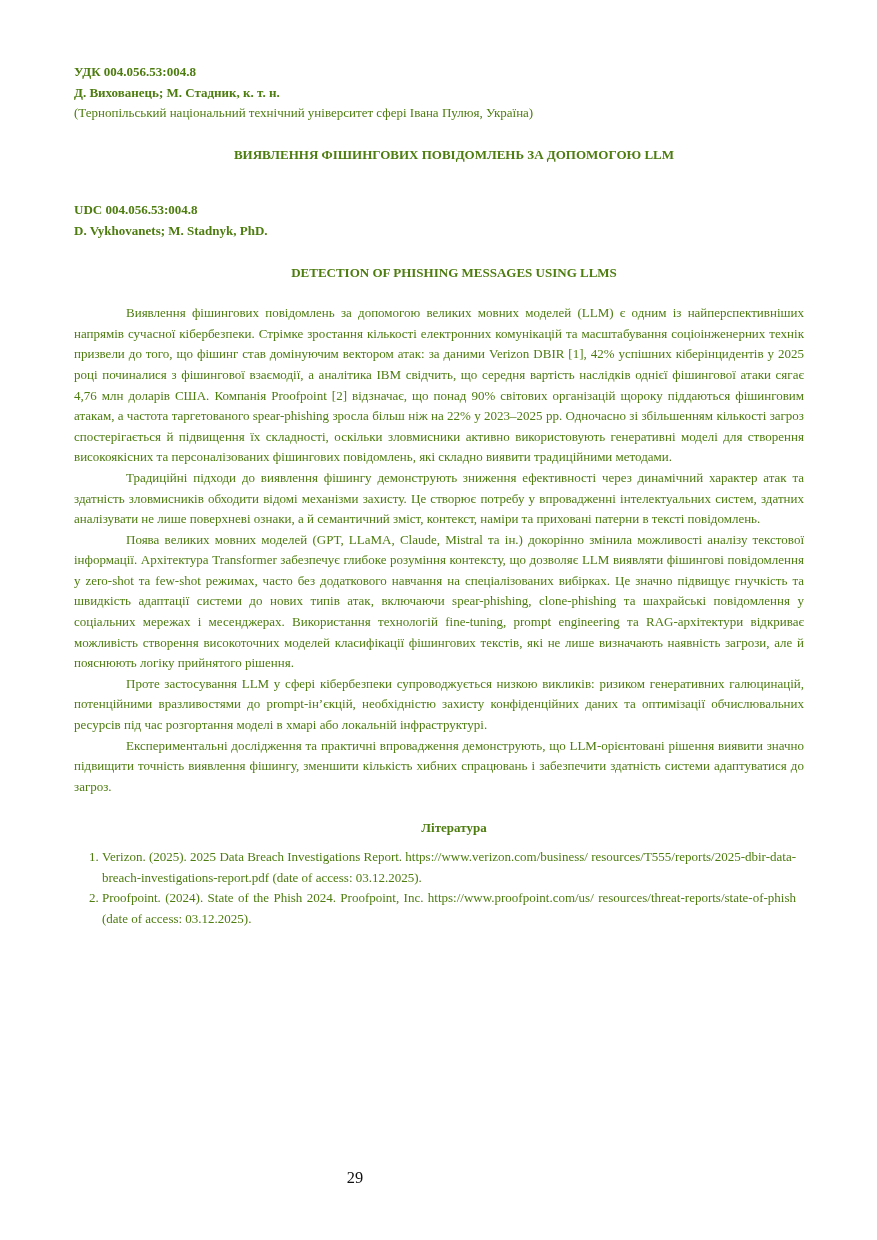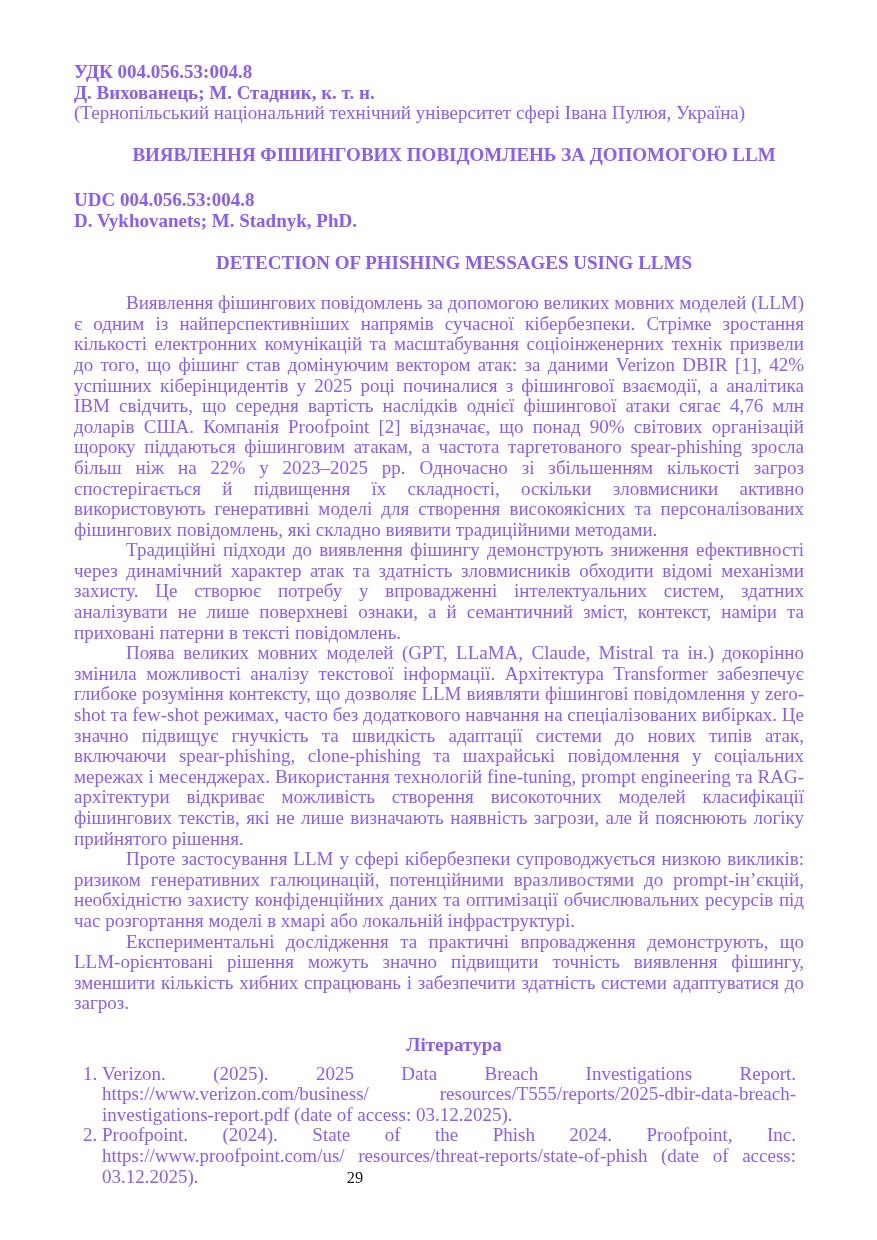--- a/index.html
+++ b/index.html
@@ -1,24 +1,24 @@
 <!DOCTYPE html>
 <html><head>
 <meta charset="utf-8">
 <style>
   html, body { margin: 0; padding: 0; background: #ffffff; }
   body { width: 877px; height: 1240px; position: relative; overflow: hidden; }
   .page {
     position: absolute; left: 74px; top: 62px; width: 730px;
-    font-family: "Liberation Serif", serif; font-size: 19px; line-height: 20.6px; color: #8b5cf6;
+    font-family: "Liberation Serif", serif; font-size: 13px; line-height: 20.6px; color: #4d7c0f;
   }
   .b { font-weight: bold; }
   .meta { margin: 0; }
   .title { font-weight: bold; text-align: center; margin: 0; }
-  .title-ua { margin-top: 21px; margin-bottom: 25px; padding-left: 30px; }
+  .title-ua { margin-top: 21px; margin-bottom: 35px; padding-left: 30px; }
   .title-en { margin-top: 21px; margin-bottom: 20px; padding-left: 30px; }
   p.para { margin: 0; text-align: justify; text-indent: 52px; }
   .refs-head { font-weight: bold; text-align: center; margin-top: 21px; margin-bottom: 8px; padding-left: 30px; }
   ol.refs { margin: 8px; padding-left: 20px; }
   ol.refs li { text-align: justify; padding-left: 0; }
   .pagenum {
     position: absolute; left: 0; width: 710px; top: 1168px; text-align: center;
     font-family: "Liberation Serif", serif; font-size: 16.4px; color: #111;
   }
 </style>
@@ -33,21 +33,21 @@
 
   <p class="meta b">UDC 004.056.53:004.8</p>
   <p class="meta b">D. Vykhovanets; M. Stadnyk, PhD.</p>
   <p class="title title-en">DETECTION OF PHISHING MESSAGES USING LLMS</p>
 
   <div>
     <p class="para">Виявлення фішингових повідомлень за допомогою великих мовних моделей (LLM) є одним із найперспективніших напрямів сучасної кібербезпеки. Стрімке зростання кількості електронних комунікацій та масштабування соціоінженерних технік призвели до того, що фішинг став домінуючим вектором атак: за даними Verizon DBIR [1], 42% успішних кіберінцидентів у 2025 році починалися з фішингової взаємодії, а аналітика IBM свідчить, що середня вартість наслідків однієї фішингової атаки сягає 4,76 млн доларів США. Компанія Proofpoint [2] відзначає, що понад 90% світових організацій щороку піддаються фішинговим атакам, а частота таргетованого spear-phishing зросла більш ніж на 22% у 2023–2025 рр. Одночасно зі збільшенням кількості загроз спостерігається й підвищення їх складності, оскільки зловмисники активно використовують генеративні моделі для створення високоякісних та персоналізованих фішингових повідомлень, які складно виявити традиційними методами.</p>
     <p class="para">Традиційні підходи до виявлення фішингу демонструють зниження ефективності через динамічний характер атак та здатність зловмисників обходити відомі механізми захисту. Це створює потребу у впровадженні інтелектуальних систем, здатних аналізувати не лише поверхневі ознаки, а й семантичний зміст, контекст, наміри та приховані патерни в тексті повідомлень.</p>
     <p class="para">Поява великих мовних моделей (GPT, LLaMA, Claude, Mistral та ін.) докорінно змінила можливості аналізу текстової інформації. Архітектура Transformer забезпечує глибоке розуміння контексту, що дозволяє LLM виявляти фішингові повідомлення у zero-shot та few-shot режимах, часто без додаткового навчання на спеціалізованих вибірках. Це значно підвищує гнучкість та швидкість адаптації системи до нових типів атак, включаючи spear-phishing, clone-phishing та шахрайські повідомлення у соціальних мережах і месенджерах. Використання технологій fine-tuning, prompt engineering та RAG-архітектури відкриває можливість створення високоточних моделей класифікації фішингових текстів, які не лише визначають наявність загрози, але й пояснюють логіку прийнятого рішення.</p>
     <p class="para">Проте застосування LLM у сфері кібербезпеки супроводжується низкою викликів: ризиком генеративних галюцинацій, потенційними вразливостями до prompt-ін’єкцій, необхідністю захисту конфіденційних даних та оптимізації обчислювальних ресурсів під час розгортання моделі в хмарі або локальній інфраструктурі.</p>
-    <p class="para">Експериментальні дослідження та практичні впровадження демонструють, що LLM-орієнтовані рішення можуть значно підвищити точність виявлення фішингу, зменшити кількість хибних спрацювань і забезпечити здатність системи адаптуватися до загроз.</p>
+    <p class="para">Експериментальні дослідження та практичні впровадження демонструють, що LLM-орієнтовані рішення виявити значно підвищити точність виявлення фішингу, зменшити кількість хибних спрацювань і забезпечити здатність системи адаптуватися до загроз.</p>
   </div>
 
   <p class="refs-head">Література</p>
   <ol class="refs">
     <li>Verizon. (2025). 2025 Data Breach Investigations Report. https://www.verizon.com/business/ resources/T555/reports/2025-dbir-data-breach-investigations-report.pdf (date of access: 03.12.2025).</li>
     <li>Proofpoint. (2024). State of the Phish 2024. Proofpoint, Inc. https://www.proofpoint.com/us/ resources/threat-reports/state-of-phish (date of access: 03.12.2025).</li>
   </ol>
 </div>
 
 <div class="pagenum">29</div>

